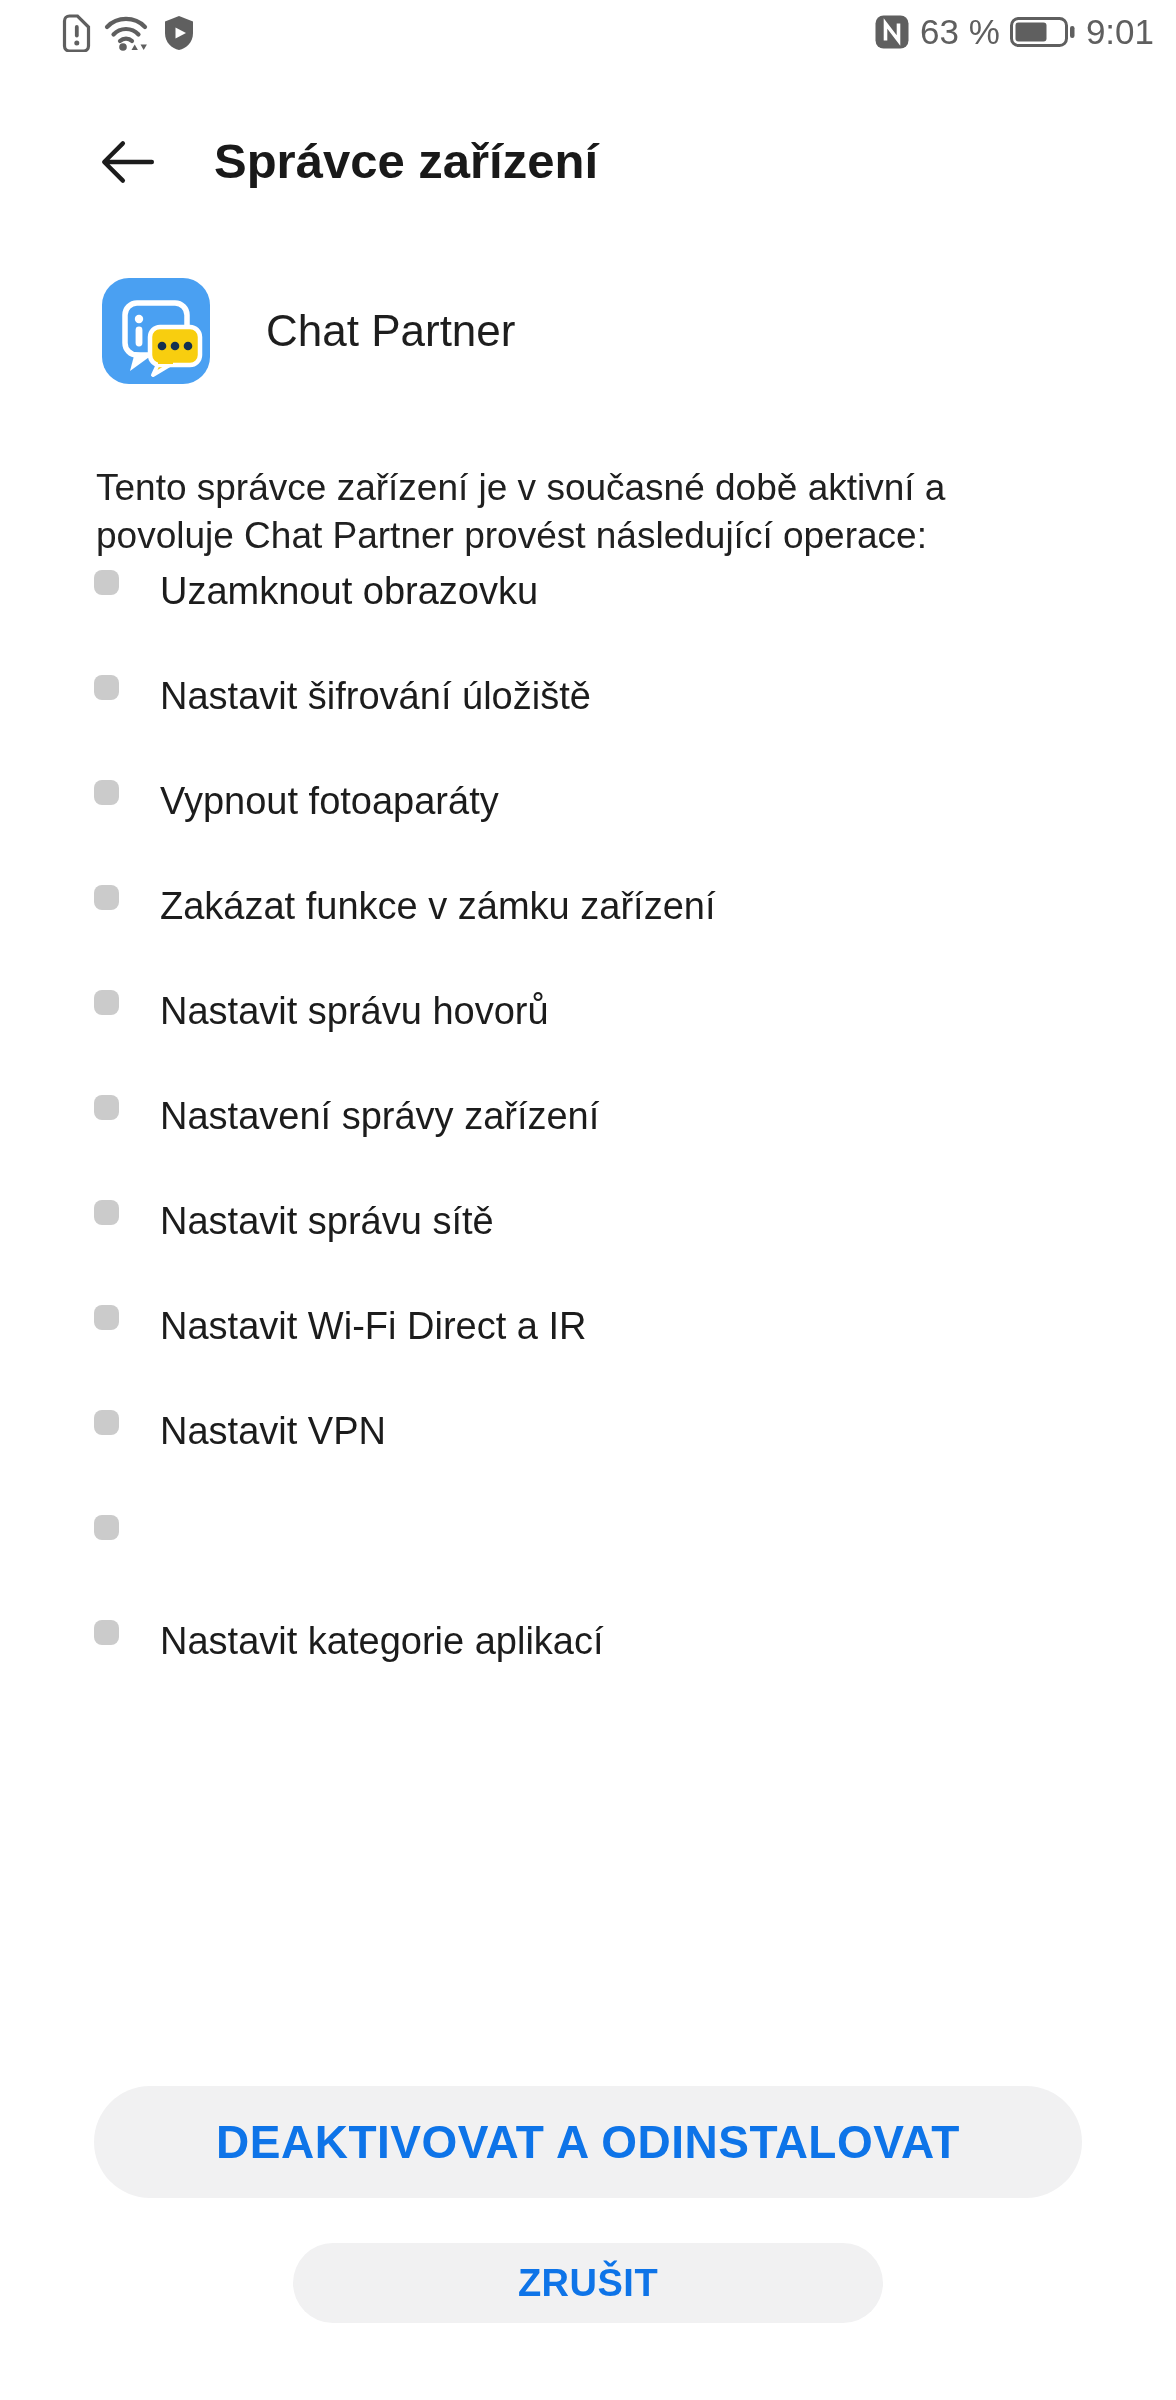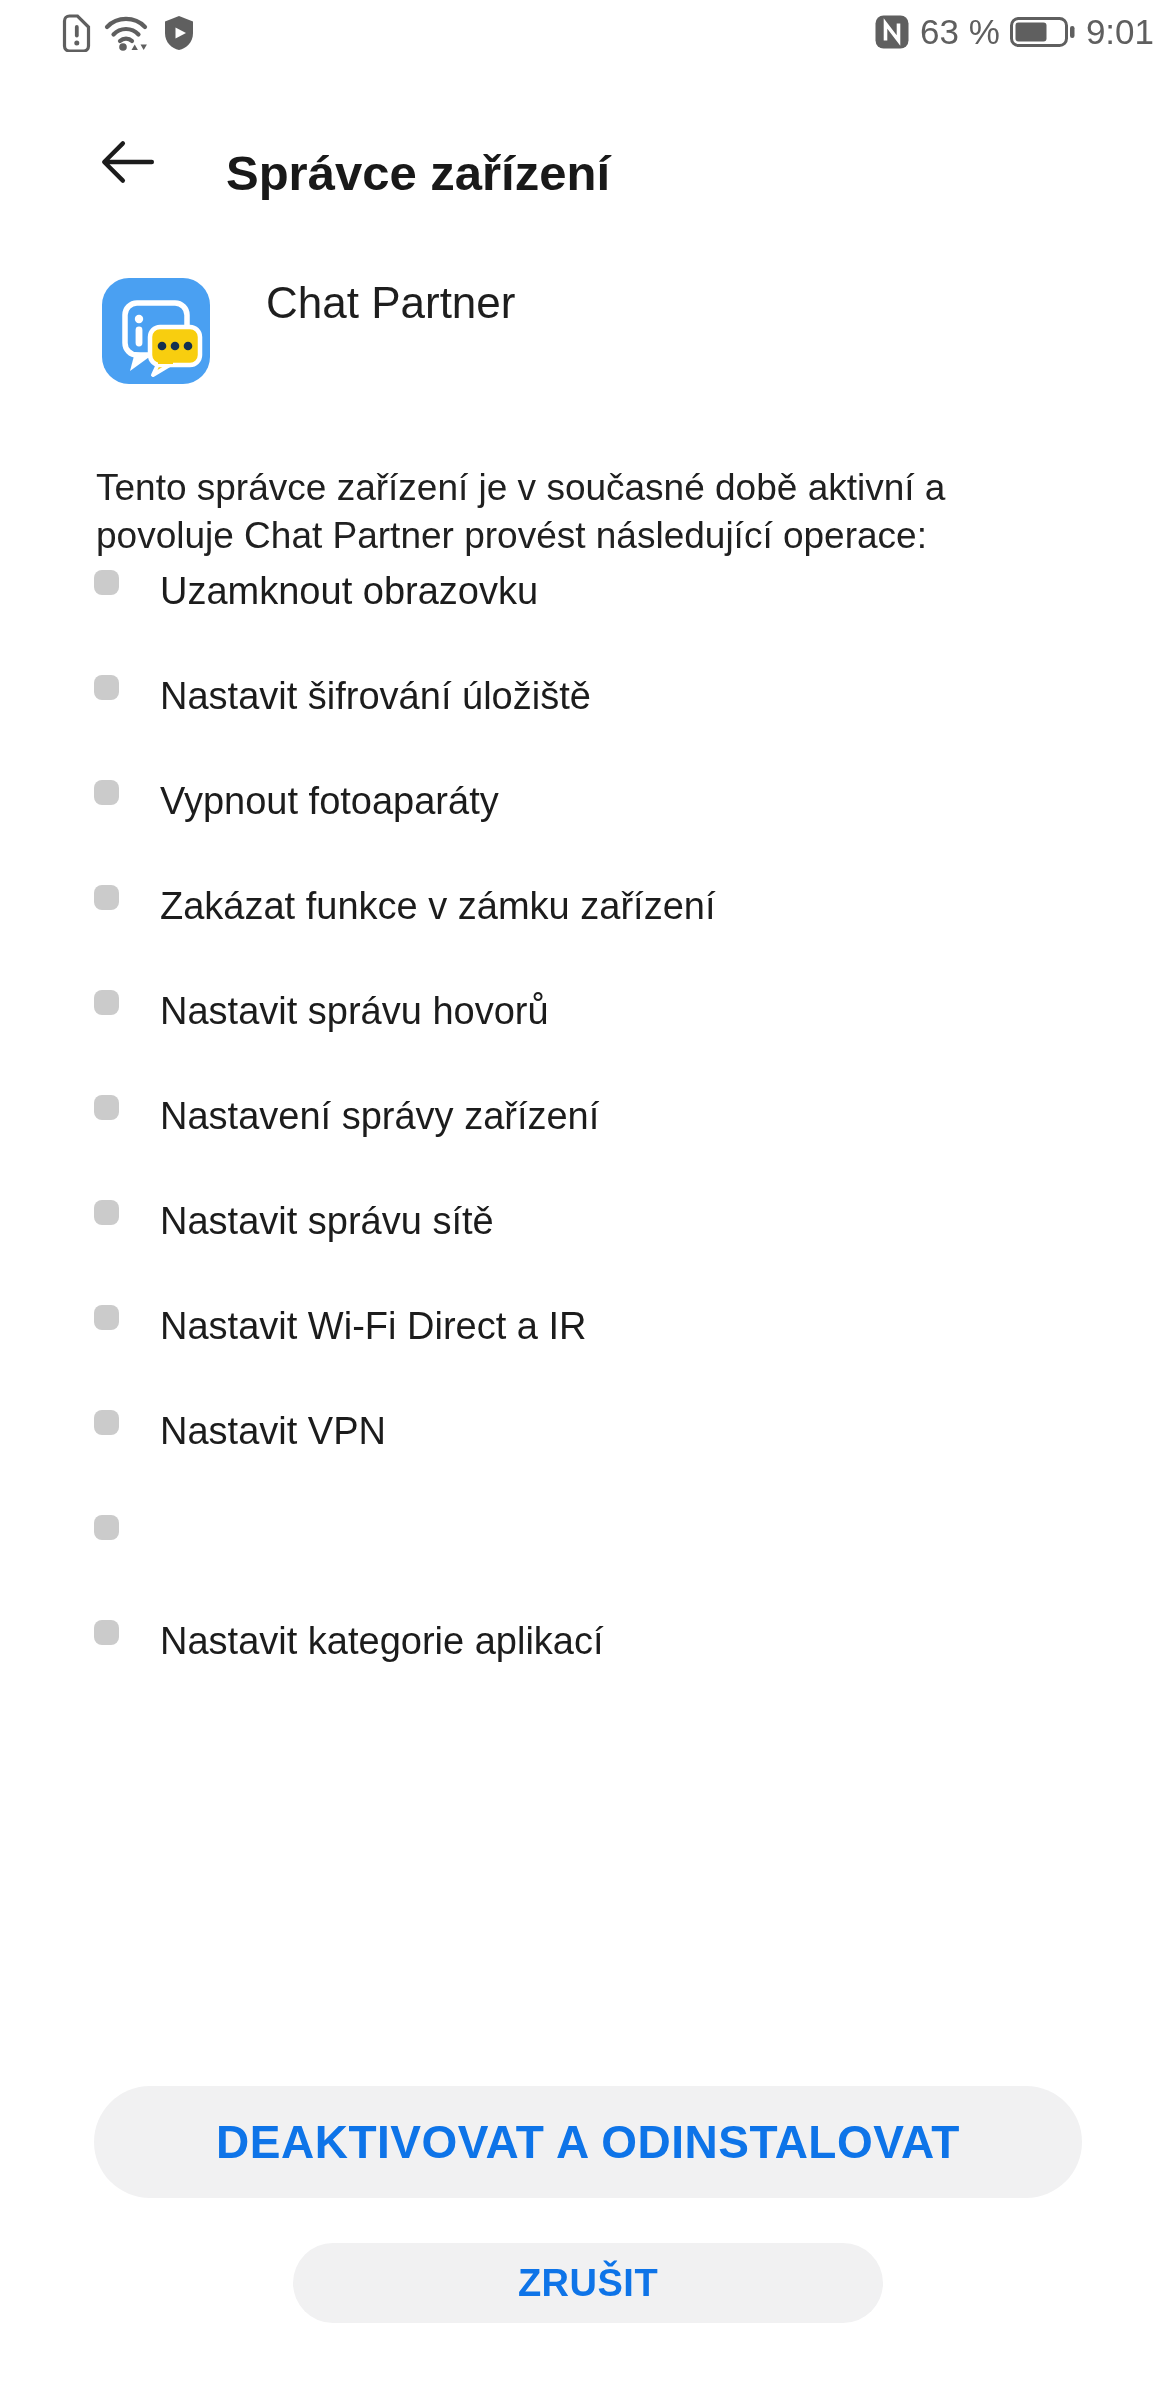--- a/index.html
+++ b/index.html
@@ -11,24 +11,24 @@
   .screen{position:absolute;inset:0;background:#fff;overflow:hidden;}
 
   
   .status-left{position:absolute;left:62px;top:14px;display:flex;align-items:center;gap:12px;}
   .status-right{position:absolute;right:22px;top:12px;display:flex;align-items:center;gap:10px;}
   .sicon{display:flex;align-items:center;}
   .stext{font-size:35px;color:#5f5f5f;line-height:40px;}
 
   
   .back-btn{position:absolute;left:94px;top:130px;width:66px;height:66px;background:none;border:none;padding:4px;cursor:pointer;display:flex;align-items:center;justify-content:center;}
-  .page-title{position:absolute;left:214px;top:128px;margin:12px;font-size:49px;line-height:66px;font-weight:700;color:#191919;white-space:nowrap;}
+  .page-title{position:absolute;left:214px;top:128px;margin:0;font-size:49px;line-height:66px;font-weight:700;color:#191919;white-space:nowrap;}
 
   
-  .app-row{position:absolute;left:102px;top:278px;display:flex;align-items:flex-start;gap:56px;}
+  .app-row{position:absolute;left:102px;top:278px;display:flex;align-items:center;gap:56px;}
   .app-icon{width:108px;height:106px;display:block;}
   .app-name{font-size:44px;color:#1e1e1e;}
 
   
   .desc{position:absolute;left:96px;top:464px;width:1040px;font-size:37px;line-height:48px;color:#202020;}
   .desc div{white-space:nowrap;}
 
   
   .perm-list{position:absolute;left:0;top:570px;right:0;margin:0;padding:0;list-style:none;}
   .perm-item{height:105px;display:flex;}

